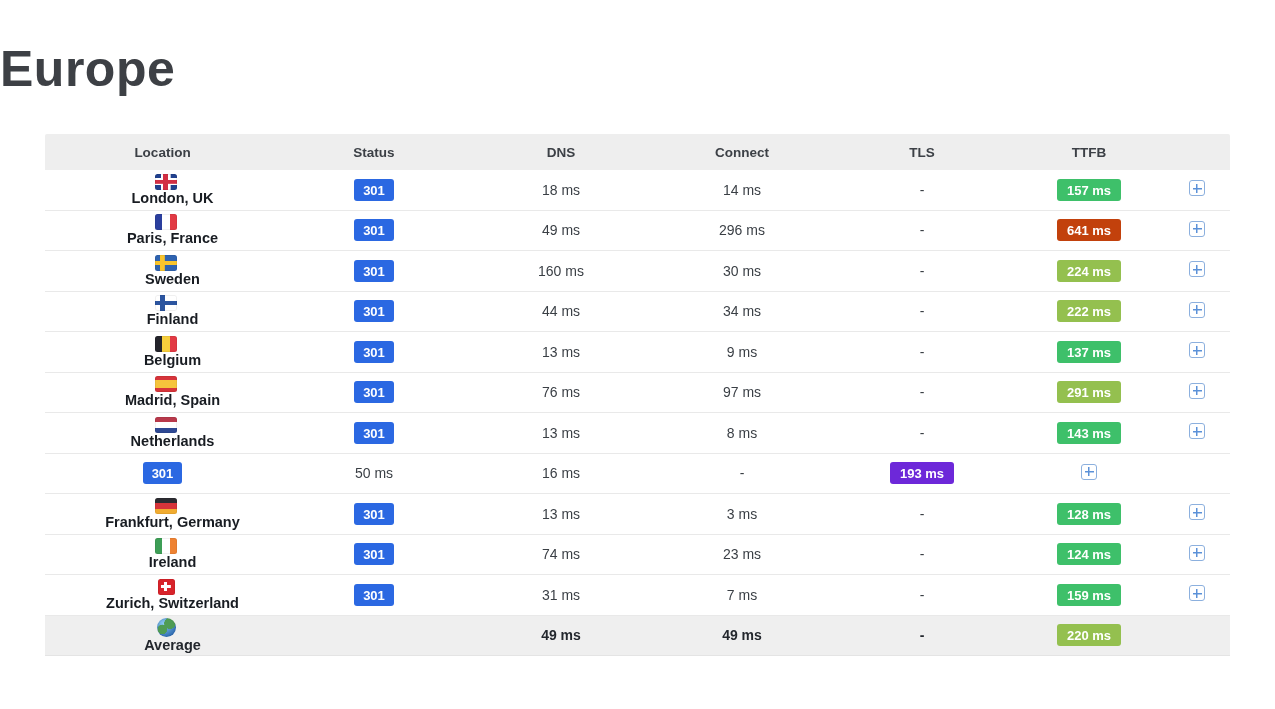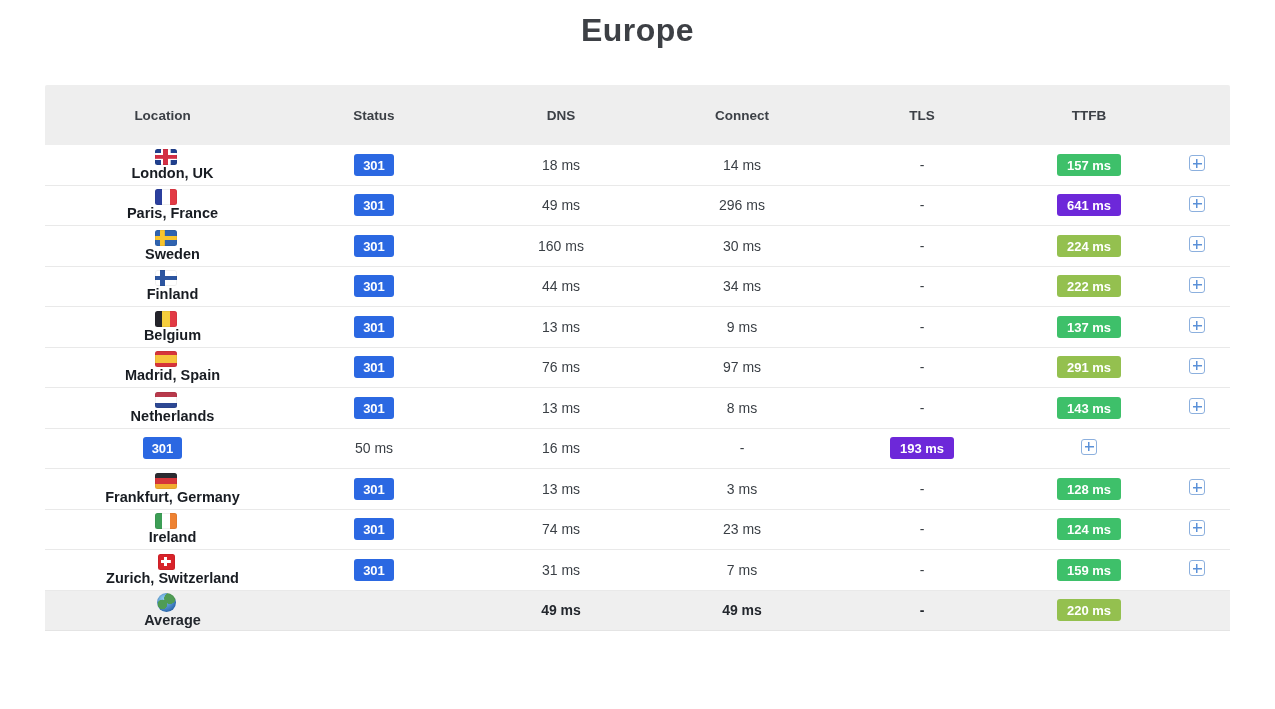--- a/index.html
+++ b/index.html
@@ -1,41 +1,41 @@
 <!DOCTYPE html>
 <html><head>
 <meta charset="utf-8">
 <style>
   * { margin: 0; padding: 0; box-sizing: border-box; }
   html, body { width: 1275px; height: 709px; background: #ffffff;
     font-family: "Liberation Sans", "DejaVu Sans", sans-serif; }
 
   .page-title {
-    text-align: center;
-    font-size: 32px;
+    text-align: left;
+    font-size: 50px;
     font-weight: 700;
     color: #3d4045;
     letter-spacing: .5px;
-    padding-top: 12px;
+    padding-top: 40px;
   }
 
   .table-wrap {
     width: 1185px;
     margin: 36px auto 0 auto;
   }
 
   .tr {
     display: grid;
     grid-template-columns: 235px 188px 186px 176px 184px 150px 66px;
     align-items: center;
   }
 
   .thead {
     background: #eeeeee;
-    height: 60px;
+    height: 36px;
     border-radius: 2px 2px 0 0;
   }
   .thead .th {
     text-align: center;
     font-size: 13.5px;
     font-weight: 700;
     color: #3c4046;
   }
 
   .row {
@@ -184,21 +184,21 @@
       <span class="flag flag-fr"></span>
       <span class="loc-label">Paris, France</span>
     </div>
     <div class="td">
       <span class="badge badge-status" style="background: rgb(43, 104, 226);">301</span>
     </div>
     <div class="td">49 ms</div>
     <div class="td">296 ms</div>
     <div class="td">-</div>
     <div class="td">
-      <span class="badge badge-ttfb" style="background: #6d28d9;">641 ms</span>
+      <span class="badge badge-ttfb" style="background: #c2410c;">641 ms</span>
     </div>
     <div class="td">
       <span class="expand-btn"></span>
     </div>
   </div>
 
   <div class="tr row">
     <div class="td td-loc">
       <span class="flag flag-se"></span>
       <span class="loc-label">Sweden</span>

